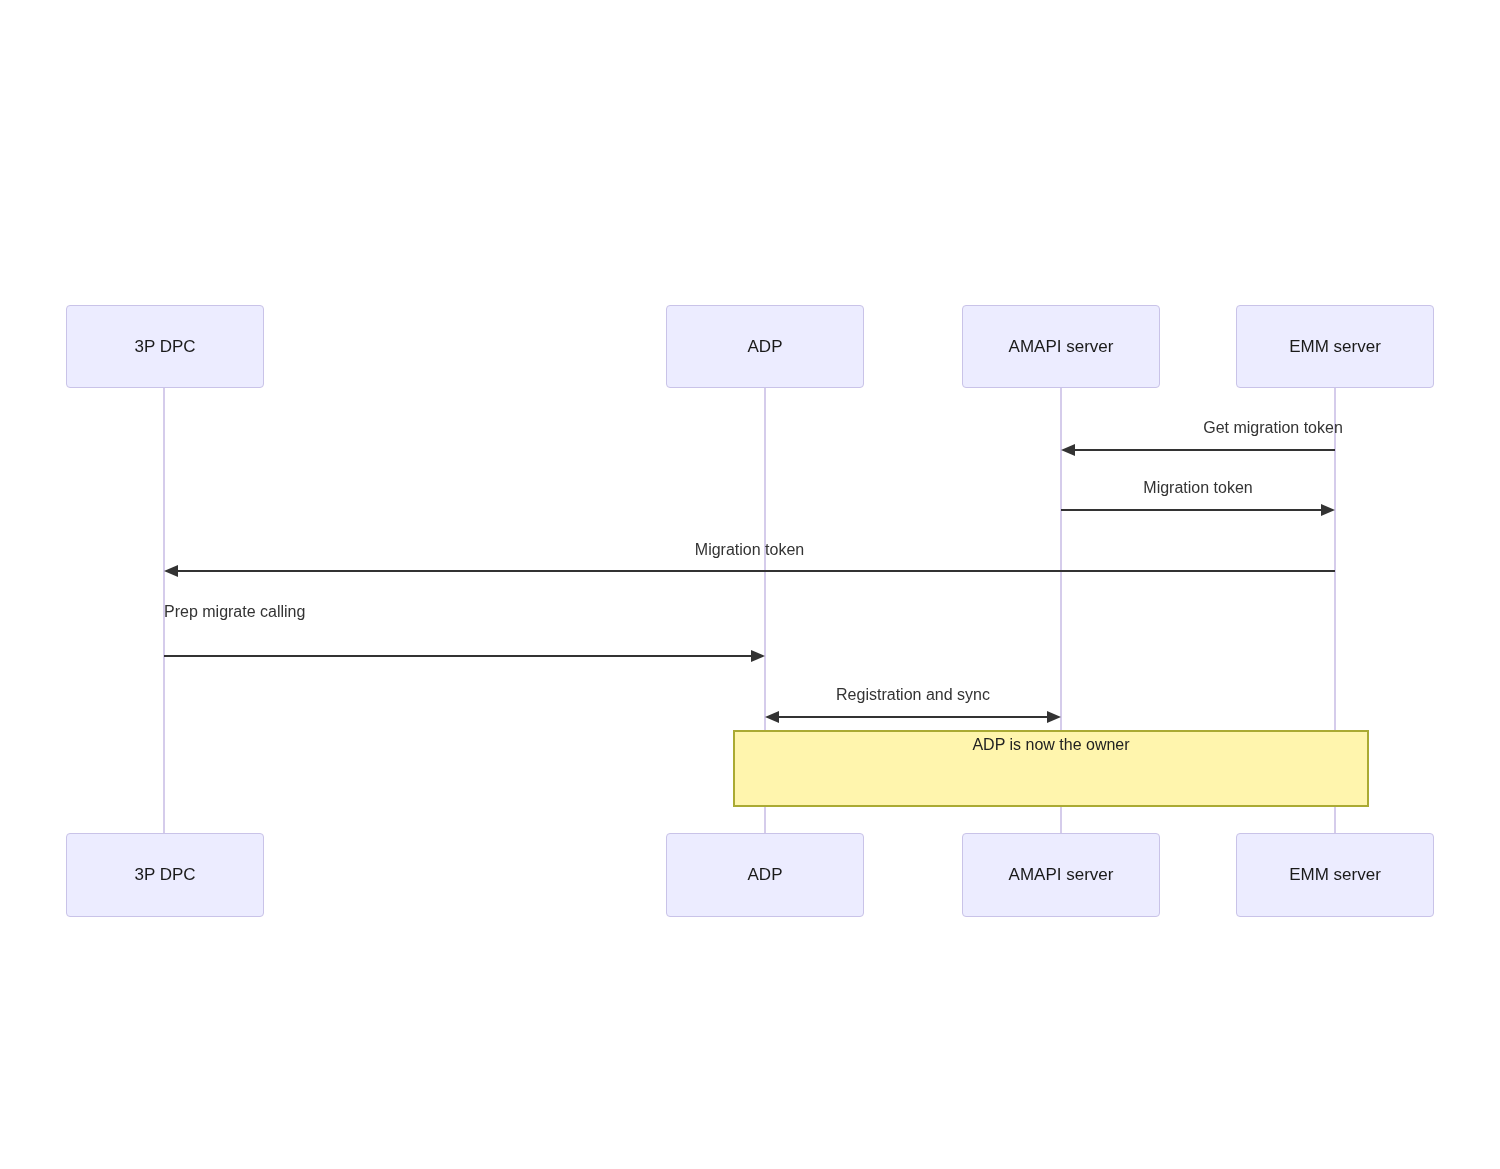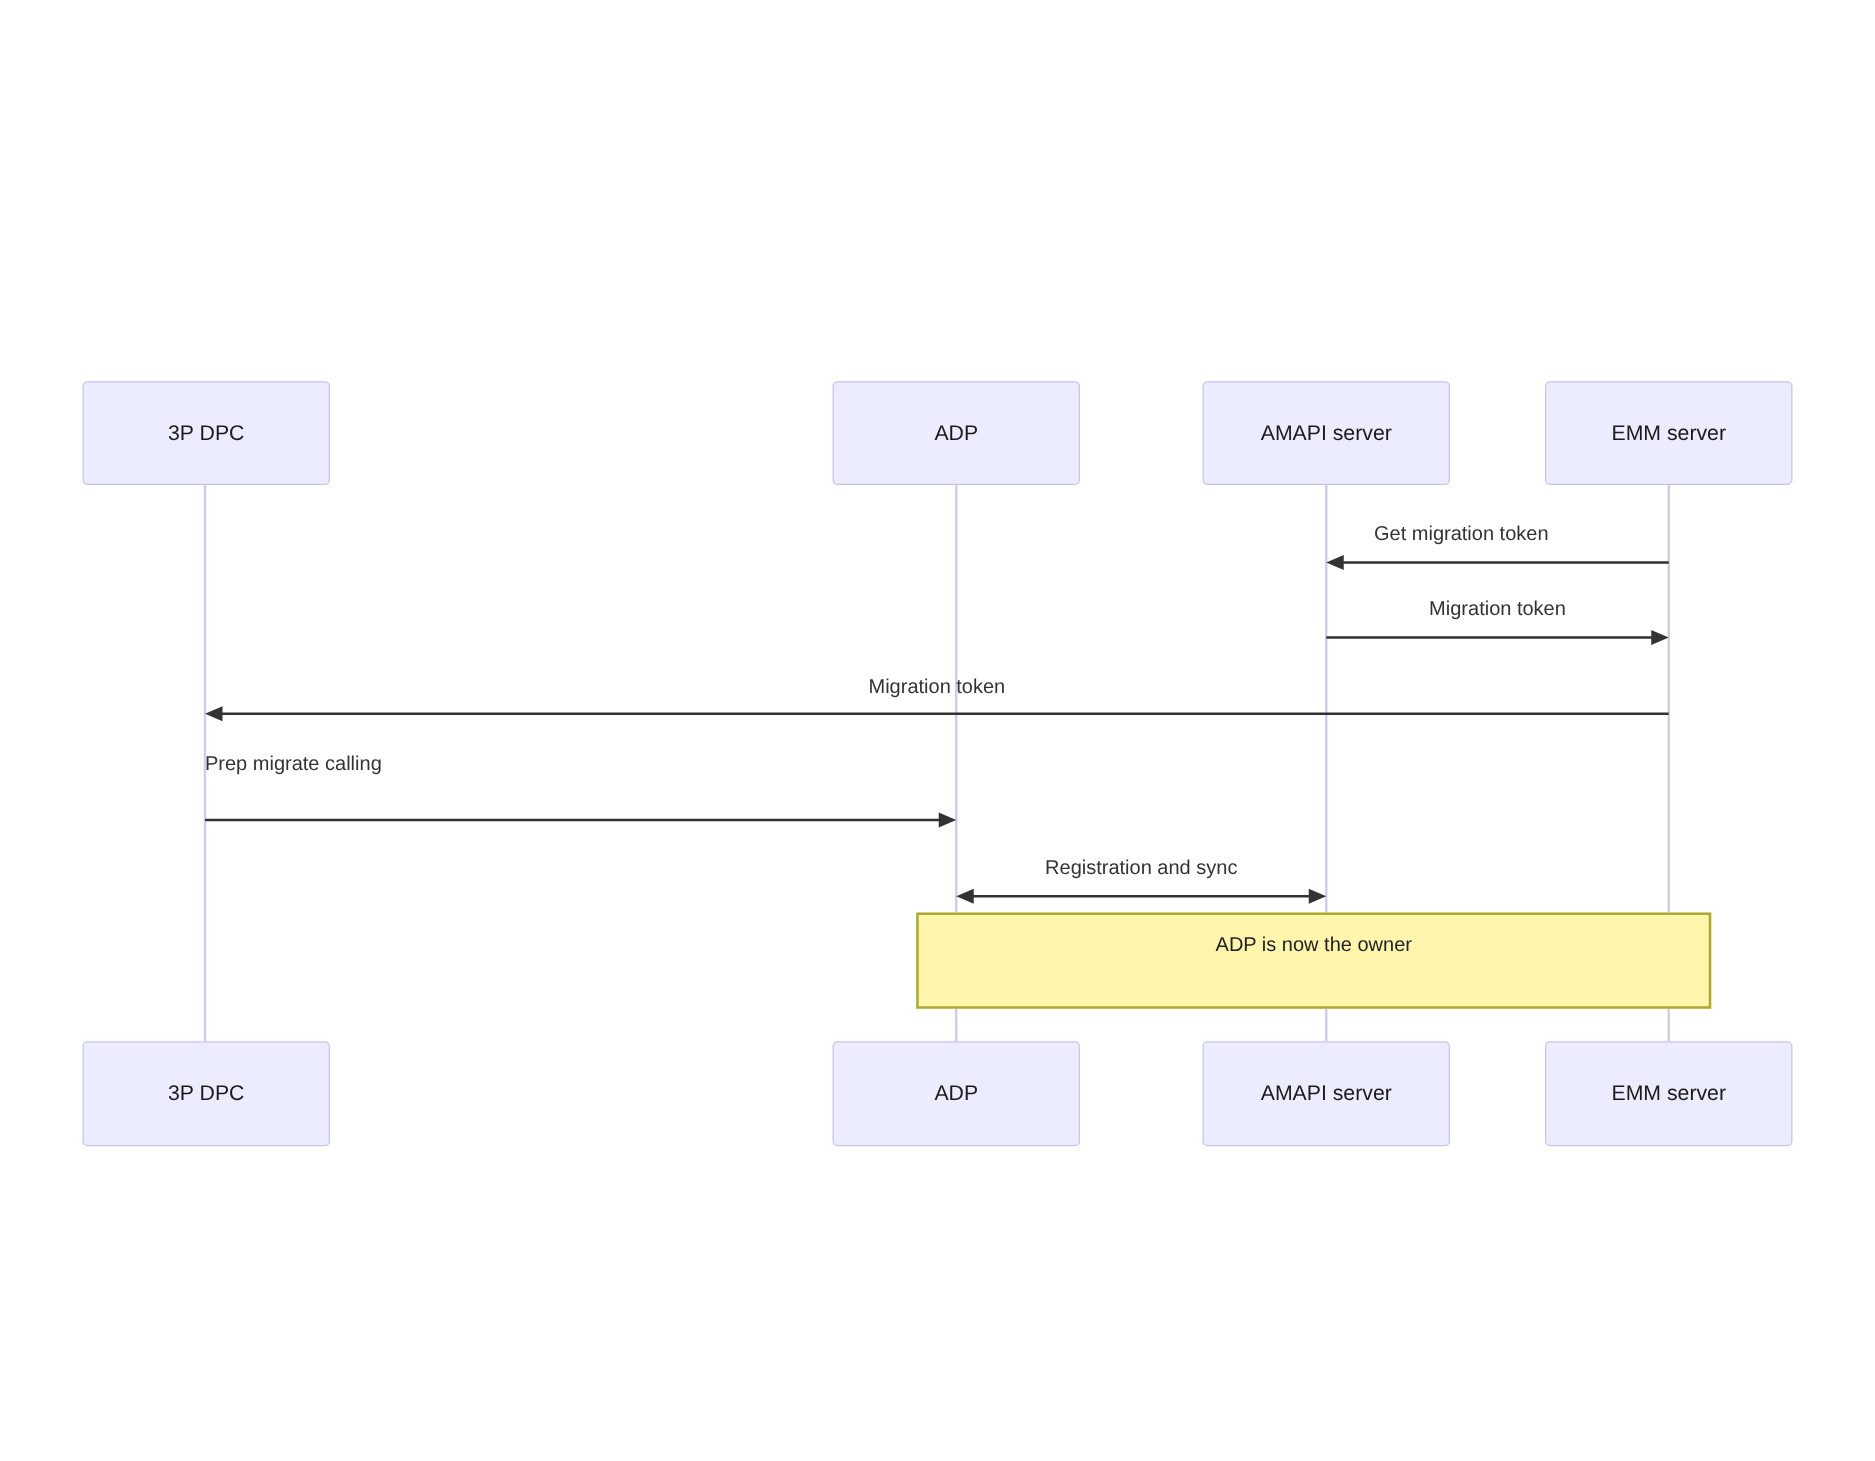--- a/index.html
+++ b/index.html
@@ -80,21 +80,21 @@
     top: 702px;
     width: 636px;
     height: 77px;
     box-sizing: border-box;
     background: #fff5ad;
     border: 2px solid #aaaa33;
     color: #222222;
     font-size: 16px;
     line-height: 25px;
     text-align: center;
-    padding-top: 12px;
+    padding-top: 0;
   }
 </style>
 </head>
 <body>
 
 <div class="diagram">
 
   <div class="lifeline" style="left:163px;"></div>
   <div class="lifeline" style="left:764px;"></div>
   <div class="lifeline" style="left:1060px;"></div>
@@ -106,21 +106,21 @@
   <div class="actor" style="left:666px; top:277px;">
     <span>ADP</span>
   </div>
   <div class="actor" style="left:962px; top:277px;">
     <span>AMAPI server</span>
   </div>
   <div class="actor" style="left:1236px; top:277px;">
     <span>EMM server</span>
   </div>
 
-  <div class="msg-label" style="left:1008px; top:390px; width:274px;padding-left:24px;">Get migration token</div>
+  <div class="msg-label" style="left:1112px; top:390px; width:274px;padding-left:24px;">Get migration token</div>
   <div class="msg-line" style="left:1073px; top:421px; width:262px;"></div>
   <div class="arrowhead-left" style="left:1061px; top:416px;"></div>
 
   <div class="msg-label" style="left:1061px; top:450px; width:274px;">Migration token</div>
   <div class="msg-line" style="left:1061px; top:481px; width:262px;"></div>
   <div class="arrowhead-right" style="left:1321px; top:476px;"></div>
 
   <div class="msg-label" style="left:164px; top:512px; width:1171px;">Migration token</div>
   <div class="msg-line" style="left:176px; top:542px; width:1159px;"></div>
   <div class="arrowhead-left" style="left:164px; top:537px;"></div>

